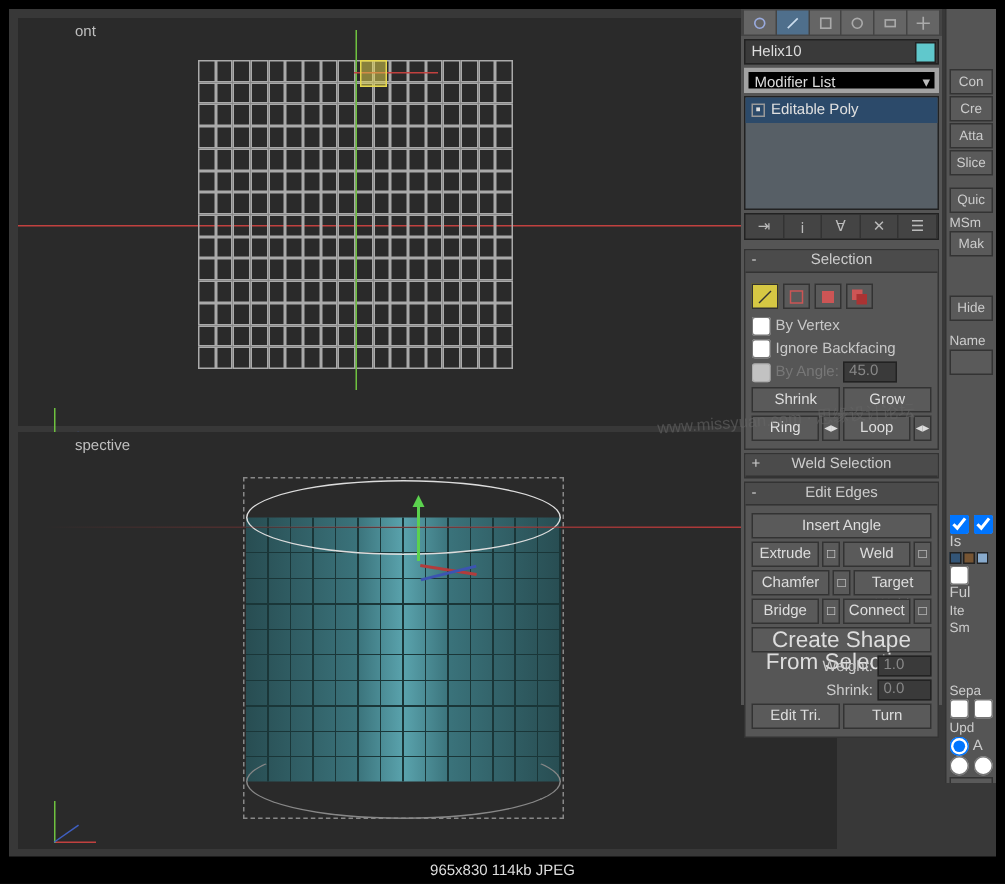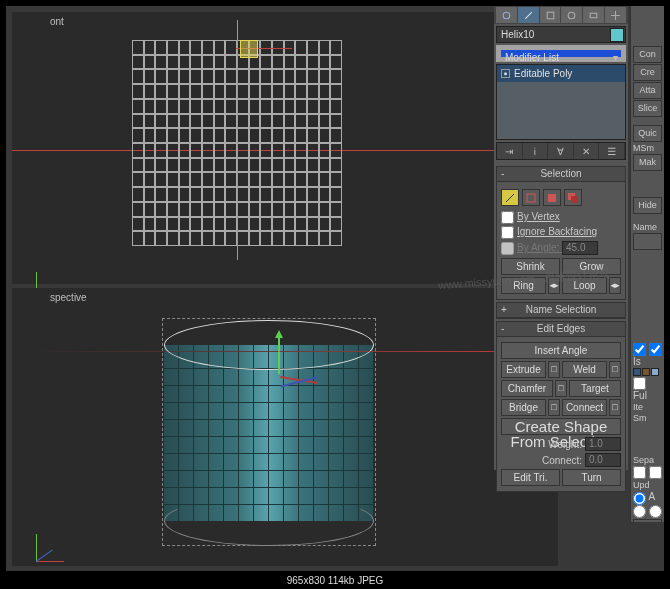--- a/index.html
+++ b/index.html
@@ -30,35 +30,35 @@
 .gz3-y::after{content:"";position:absolute;top:-6px;left:-3px;border:4px solid transparent;border-bottom:8px solid #5bd14e;}
 .gz3-x{position:absolute;bottom:32px;left:22px;width:38px;height:1.5px;background:#b23c3c;transform:rotate(9deg);}
 .gz3-z{position:absolute;bottom:30px;left:22px;width:38px;height:1.5px;background:#3c54b2;transform:rotate(-14deg);}
 .red-line{position:absolute;left:23px;top:345px;width:475px;height:1px;background:linear-gradient(90deg,rgba(200,60,60,0),rgba(200,60,60,.9));}
 .panel{position:absolute;right:36px;top:0;width:134px;height:464px;background:#555;}
 .tabrow{height:18px;background:#444;display:flex;gap:1px;padding:1px 2px;}
 .tabrow span{flex:1;background:#656565;display:flex;align-items:center;justify-content:center;color:#ccc;}
 .tabrow span svg{width:11px;height:11px;}
 .namebox{height:17px;margin:2px;background:#3a3a3a;border:1px solid #222;color:#ddd;padding:0 4px;line-height:15px;}
 .colorbox{position:absolute;right:4px;top:22px;width:14px;height:14px;background:#60c8cc;border:1px solid #222;}
-.dd{margin:2px;height:17px;background:#1d4ed8;border:5px solid #a3a3a3;color:#ddd;padding:0 4px;line-height:15px;position:relative;}
+.dd{margin:2px;height:17px;background:#000000;border:3px solid #a3a3a3;color:#ddd;padding:0 4px;line-height:15px;position:relative;}
 .dd::after{content:"▾";position:absolute;right:3px;color:#bbb;}
 .stack{margin:0 2px 2px;height:76px;background:#575f66;border:1px solid #222;}
 .stack-item{background:#2c4a6a;color:#e0e0e0;padding:3px 4px;display:flex;align-items:center;gap:4px;}
 .stack-item .exp{display:inline-block;width:9px;height:9px;border:1px solid #999;text-align:center;line-height:7px;}
 .stack-tools{margin:0 2px 6px;height:18px;background:#444;border:1px solid #222;display:flex;}
 .stack-tools span{flex:1;border-right:1px solid #333;display:flex;align-items:center;justify-content:center;color:#bbb;}
 .rollout{margin:2px 2px 0;border:1px solid #333;background:#565656;}
 .roll-head{background:#4b4b4b;color:#ccc;text-align:center;height:15px;line-height:14px;border-bottom:1px solid #333;position:relative;}
 .roll-head .pm{position:absolute;left:4px;}
 .roll-body{padding:3px 4px;}
 .subobj{display:flex;gap:3px;margin:4px 0;}
 .subobj span{width:18px;height:17px;background:#5a5a5a;border:1px solid #333;display:flex;align-items:center;justify-content:center;}
 .subobj span.sel{background:#d6c843;}
-.chk{color:#c8c8c8;padding:1px 0;display:block;text-decoration:underline;}
+.chk{color:#c8c8c8;padding:1px 0;display:block;}
 .chk input{vertical-align:middle;margin-right:3px;}
 .chk.dis{color:#777;}
 .spin{display:inline-block;width:36px;height:14px;background:#3a3a3a;border:1px solid #222;color:#888;padding:0 3px;line-height:12px;vertical-align:middle;}
 .btn{display:inline-block;height:17px;background:#5a5a5a;border:1px solid #333;color:#ddd;text-align:center;line-height:15px;}
 .row{display:flex;gap:2px;margin:2px 0;}
 .row .btn{flex:1;}
 .row .sq{width:12px!important;flex:0 0 12px;font-size:9px;}
 .label-val{display:flex;align-items:center;gap:3px;margin:2px 0;color:#ccc;}
 .label-val span:first-child{flex:1;text-align:right;}
 .side2{position:absolute;right:0;top:0;width:34px;height:516px;background:#555;border-left:1px solid #333;padding:3px 2px;color:#ccc;overflow:hidden;}
@@ -460,21 +460,21 @@
         <div class="row">
           <span class="btn">Ring</span>
           <span class="btn sq">◂▸</span>
           <span class="btn">Loop</span>
           <span class="btn sq">◂▸</span>
         </div>
       </div>
     </div>
 
     <div class="rollout">
-      <div class="roll-head"><span class="pm">+</span><span>Name Selection</span></div>
+      <div class="roll-head"><span class="pm">+</span><span>Weld Selection</span></div>
     </div>
 
     <div class="rollout">
       <div class="roll-head"><span class="pm">-</span><span>Edit Edges</span></div>
       <div class="roll-body">
         <div class="row">
             <span class="btn">Insert Angle</span>
           </div>
         <div class="row">
           <span class="btn">Extrude</span>
@@ -494,21 +494,21 @@
           <span class="btn sq">□</span>
         </div>
         <div class="row">
             <span class="btn" style="font-size:15px;">Create Shape From Selection</span>
           </div>
         <div class="label-val">
           <span>Weight:</span>
           <span class="spin">1.0</span>
         </div>
         <div class="label-val">
-          <span>Connect:</span>
+          <span>Shrink:</span>
           <span class="spin">0.0</span>
         </div>
         <div class="row">
           <span class="btn">Edit Tri.</span>
           <span class="btn">Turn</span>
         </div>
       </div>
     </div>
   </div>
 

